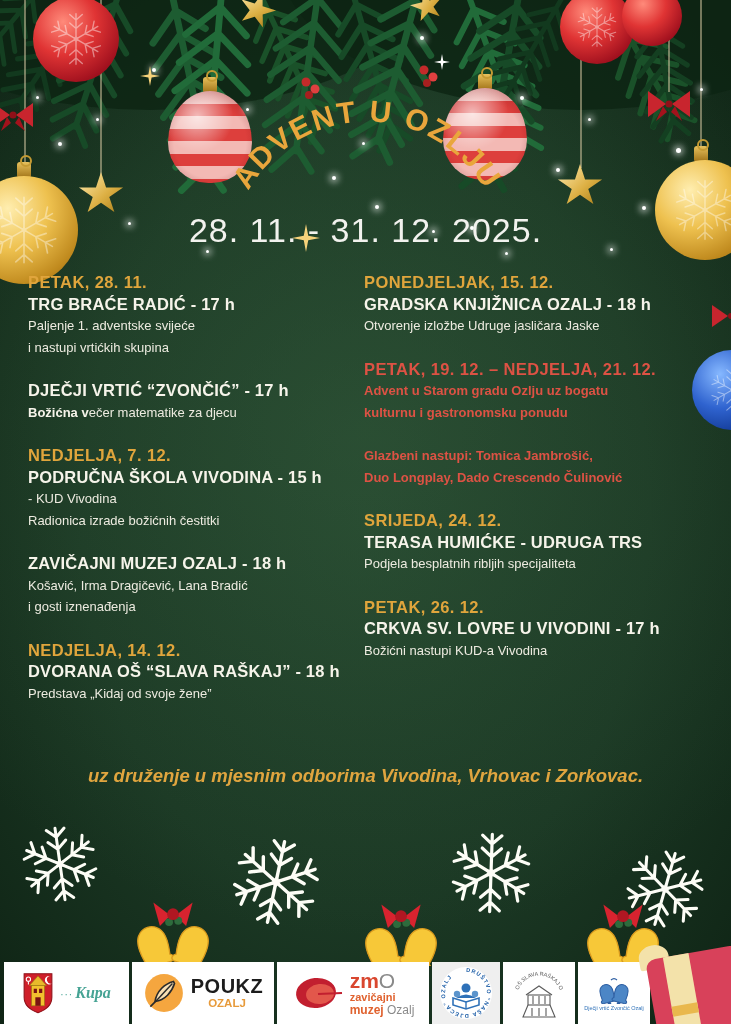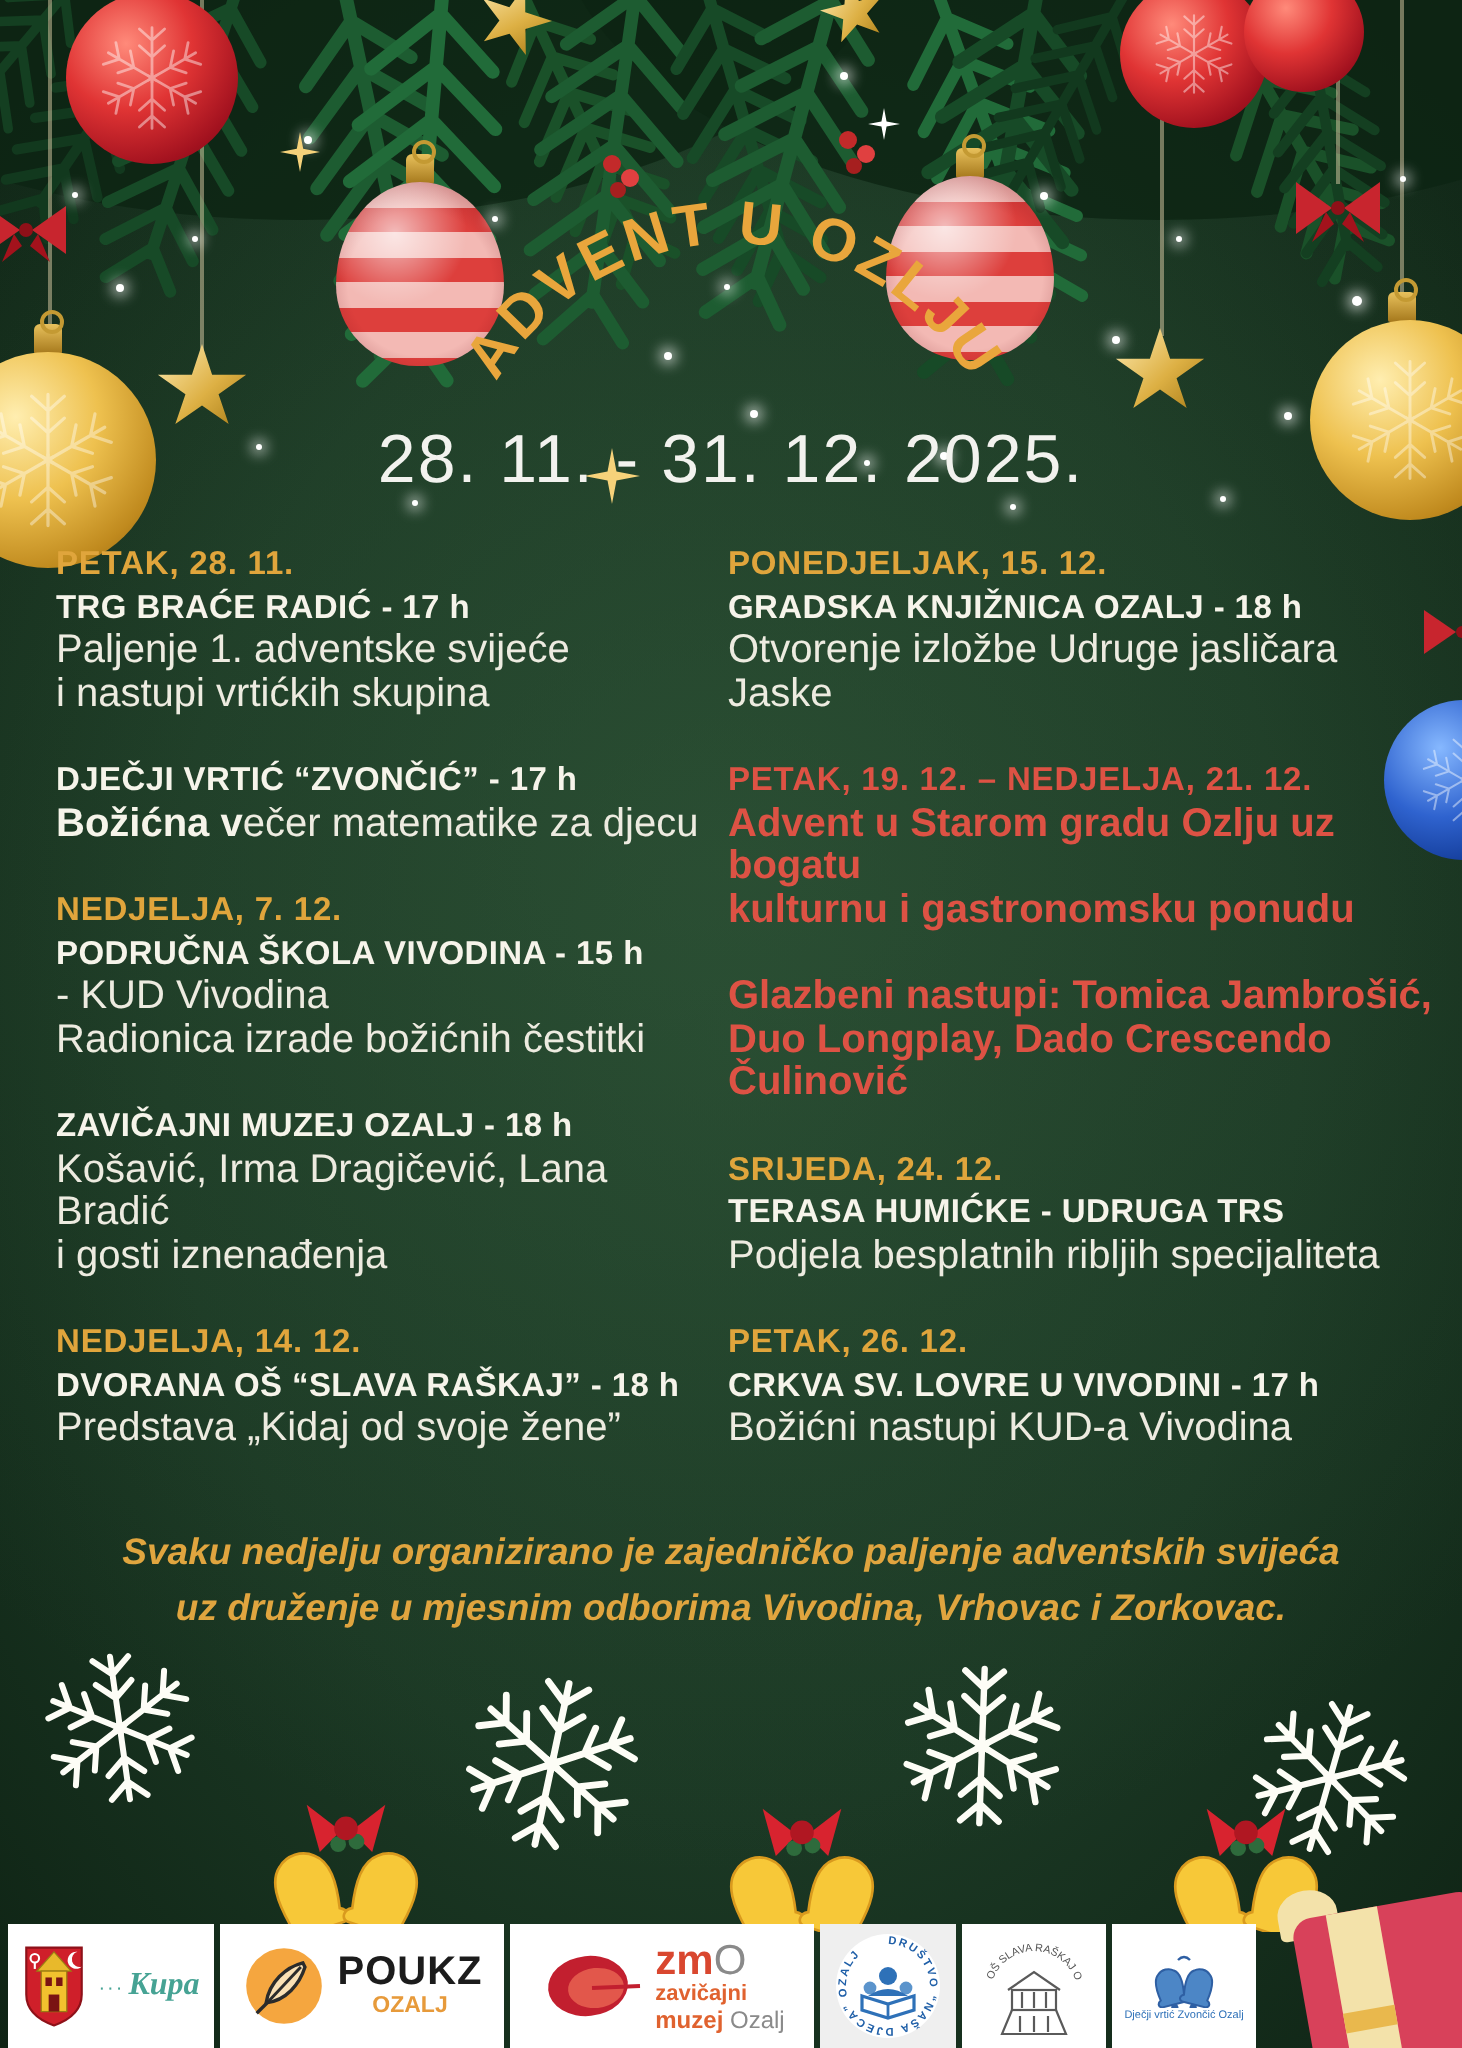--- a/index.html
+++ b/index.html
@@ -40,21 +40,21 @@
 
   
   .col{position:absolute;top:272px;z-index:5}
   .col.left{left:28px;width:332px}
   .col.right{left:364px;width:360px}
   .section{margin-bottom:22px}
   .sec-date{font-weight:bold;color:#E0A53C;font-size:16.5px;line-height:21.5px;letter-spacing:.4px}
   .sec-date:empty{display:none}
   .sec-venue{font-weight:bold;color:#F6F4EA;font-size:16.5px;line-height:21.5px;letter-spacing:.2px}
   .sec-venue:empty{display:none}
-  .line{color:#EDEBE0;font-size:20px;line-height:21.5px}
+  .line{color:#EDEBE0;font-size:13px;line-height:21.5px}
   .line b{font-weight:bold;color:#F6F4EA}
   .section.red .sec-date{color:#DD5244}
   .section.red .line b, .section.red .line span{color:#DD5244;font-weight:bold}
 
   
   .note{position:absolute;top:762px;left:0;right:0;text-align:center;z-index:5;
     font-style:italic;font-weight:bold;font-size:18.5px;line-height:28px;color:#E0A53F;}
 
   
   .flake{position:absolute;z-index:4}
@@ -359,21 +359,20 @@
         <div>
 
             <div class="line"><b></b><span>Božićni nastupi KUD-a Vivodina</span></div>
           </div>
       </section>
 
     </div>
 
   <div class="note">
 
-  <div class="note-line">Svaku nedjelju organizirano je zajedničko paljenje adventskih svijeća</div>
       <div class="note-line">uz druženje u mjesnim odborima Vivodina, Vrhovac i Zorkovac.</div>
     </div>
 
   <svg class="flake" style="left:18px;top:822px" width="84" height="84" viewBox="-42 -42 84 84">
       <g stroke="#fdfdf6" stroke-width="3" stroke-linecap="round" transform="rotate(-8)">
         <use href="#flake6"></use>
       </g>
     </svg>
   <svg class="flake" style="left:228px;top:834px" width="96" height="96" viewBox="-42 -42 84 84">
       <g stroke="#fdfdf6" stroke-width="3" stroke-linecap="round" transform="rotate(12)">
@@ -396,21 +395,21 @@
     </svg>
   <svg class="bells" style="left:354px;top:890px" width="94" height="76" viewBox="-35 -36 70 58">
       <use href="#bellpair"></use>
     </svg>
   <svg class="bells" style="left:576px;top:890px" width="94" height="76" viewBox="-35 -36 70 58">
       <use href="#bellpair"></use>
     </svg>
 
   <div class="logos">
 
-    <div class="lbox" style="width:103px">
+    <div class="lbox" style="width:125px">
       <svg width="32" height="44" viewBox="0 0 30 40">
         <path d="M2,2 h26 v22 c0,8 -6,12 -13,14.5 C8,36 2,32 2,24 Z" fill="#CF1F2A" stroke="#8E1119" stroke-width="1"></path>
         <polygon points="7,13 23,13 15,4" fill="#E8B92B" stroke="#9a7c12" stroke-width=".6"></polygon>
         <rect x="9" y="13" width="12" height="19" fill="#F2C12E" stroke="#9a7c12" stroke-width=".6"></rect>
         <rect x="12.5" y="24" width="5" height="8" fill="#7a1313"></rect>
         <rect x="11" y="16" width="3" height="4" fill="#7a1313"></rect>
           <rect x="16" y="16" width="3" height="4" fill="#7a1313"></rect>
         <circle cx="6" cy="7" r="2" fill="none" stroke="#fff" stroke-width="1"></circle>
           <line x1="6" y1="9" x2="6" y2="12" stroke="#fff" stroke-width="1"></line>
         <path d="M26,4 a4,4 0 1 0 2,7 a3.2,3.2 0 1 1 -2,-7" fill="#fff"></path>

